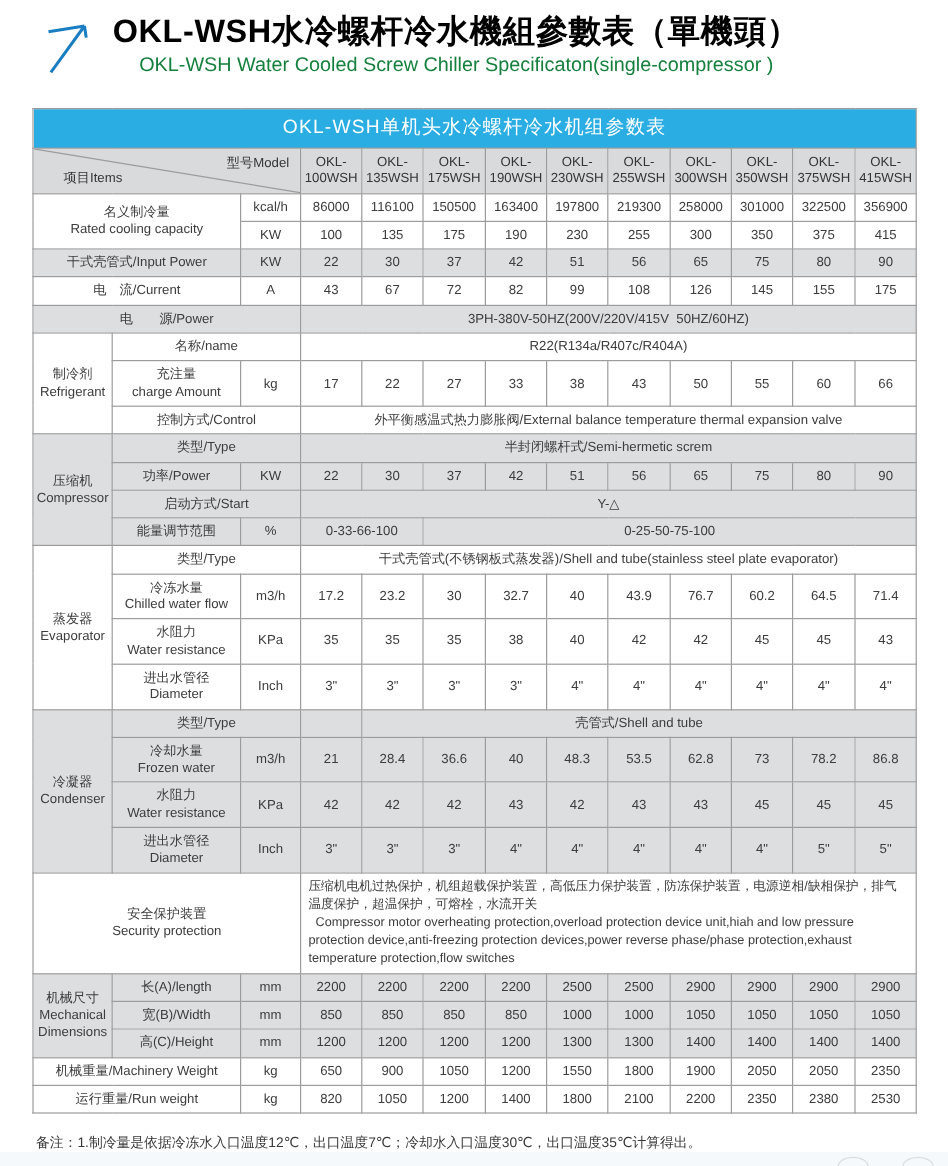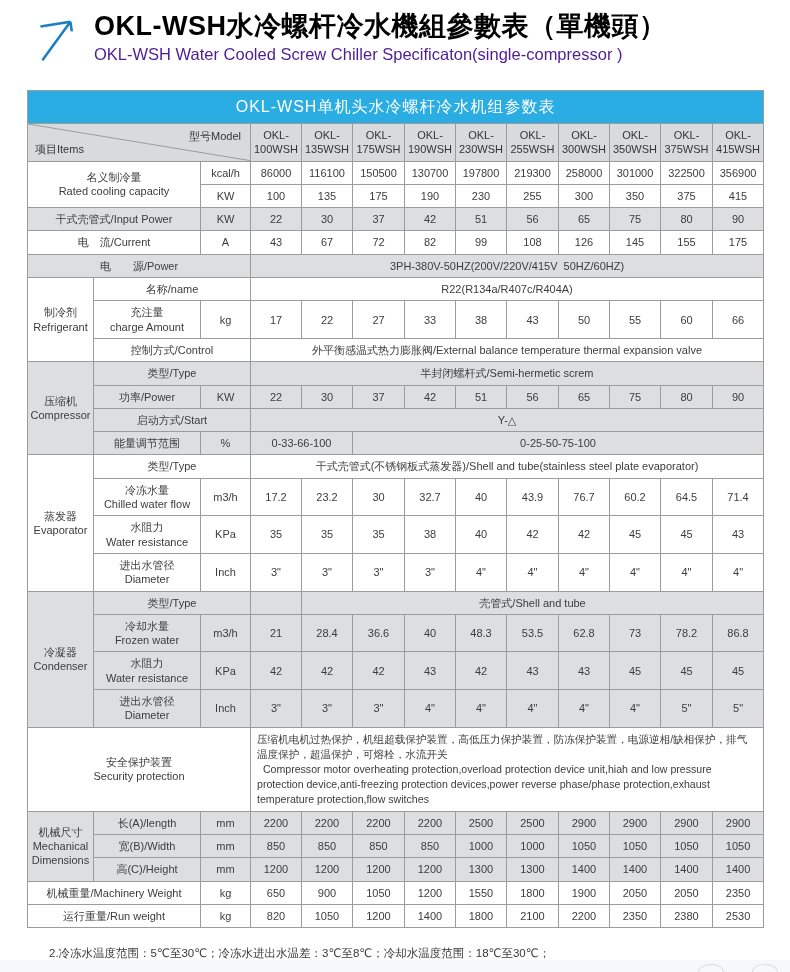--- a/index.html
+++ b/index.html
@@ -14,39 +14,39 @@
   html,body{margin:0;padding:0;}
   body{
     width:790px;height:972px;background:#ffffff;overflow:hidden;
     font-family:"Liberation Sans","DejaVu Sans",sans-serif;color:var(--text);
     position:relative;
   }
   .doc-header{display:flex;align-items:flex-start;padding:10px 0 0 24px;height:78px;}
   .logo{width:58px;height:58px;flex:0 0 auto;margin-top:2px;}
   .titles{margin-left:12px;}
   .title-zh{font-size:27px;font-weight:bold;color:#000000;letter-spacing:0.5px;line-height:1.25;}
-  .title-en{font-size:16.5px;color:#4c1d95;margin-top:1px;}
+  .title-en{font-size:16.5px;color:#15803d;margin-top:1px;text-align:center;}
 
   table.spec{
     border-collapse:collapse;table-layout:fixed;width:737px;
     margin:12px 0 0 27px;
   }
   .spec th,.spec td{
     border:1px solid var(--border);
     font-size:11px;line-height:1.3;padding:4px 2px;text-align:center;
     vertical-align:middle;color:var(--text);overflow:hidden;
   }
   th.caption{
     background:var(--accent);color:#ffffff;font-size:16px;font-weight:normal;
     letter-spacing:1px;height:33px;padding:2px;
   }
   #model-row th{background:var(--header-row);height:35px;font-weight:normal;color:#353535;}
   th.corner{position:relative;padding:0;}
   th.corner svg.diag{position:absolute;left:0;top:0;width:100%;height:100%;}
-  .corner-items{position:absolute;left:7px;bottom:4px;font-size:11px;}
+  .corner-items{position:absolute;left:25px;bottom:4px;font-size:11px;}
   .corner-model{position:absolute;right:9px;top:5px;font-size:11px;}
 
   tr.shaded td{background:var(--shade);}
   td.group{font-size:11px;}
   td.label{font-size:11px;}
   td.unit{font-size:11px;margin-left:32px;}
   td.val{font-size:11px;}
   td.val-left{
     text-align:left;font-size:10.6px;line-height:1.42;padding:4px 6px;
     white-space:pre-wrap;
@@ -152,21 +152,21 @@
   <tbody id="spec-body">
       <tr>
         <td colspan="2" rowspan="2" class="label">
           <div>名义制冷量</div>
           <div>Rated cooling capacity</div>
         </td>
         <td class="unit">kcal/h</td>
         <td class="val">86000</td>
         <td class="val">116100</td>
         <td class="val">150500</td>
-        <td class="val">130700</td>
+        <td class="val">163400</td>
         <td class="val">197800</td>
         <td class="val">219300</td>
         <td class="val">258000</td>
         <td class="val">301000</td>
         <td class="val">322500</td>
         <td class="val">356900</td>
       </tr>
       <tr>
         <td class="unit">KW</td>
         <td class="val">100</td>
@@ -471,19 +471,20 @@
         <td class="val">2100</td>
         <td class="val">2200</td>
         <td class="val">2350</td>
         <td class="val">2380</td>
         <td class="val">2530</td>
       </tr>
     </tbody>
 </table>
 
 <div class="notes" id="notes">
+    <div class="note-line ind0">备注：1.制冷量是依据冷冻水入口温度12℃，出口温度7℃；冷却水入口温度30℃，出口温度35℃计算得出。</div>
     <div class="note-line ind1">2.冷冻水温度范围：5℃至30℃；冷冻水进出水温差：3℃至8℃；冷却水温度范围：18℃至30℃；</div>
   </div>
 
 <div class="footer-strip">
   <div class="footer-arc arc-1"></div>
   <div class="footer-arc arc-2"></div>
 </div>
 
 </body></html>

